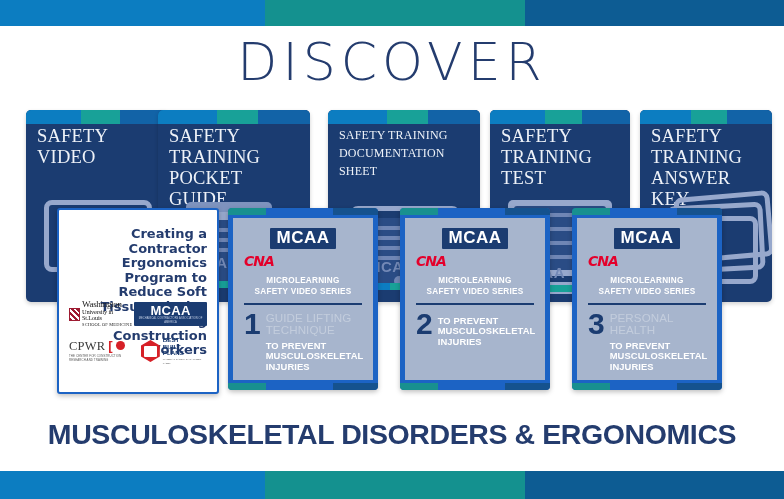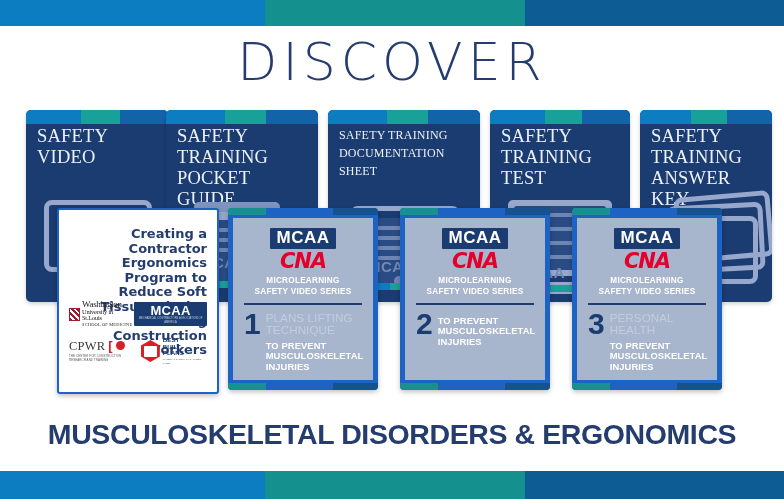--- a/index.html
+++ b/index.html
@@ -160,23 +160,23 @@
     padding:10px 11px 0;
     box-sizing:border-box;
   }
   .vmcaa{
     background:#1B3C71;color:#fff;font-weight:bold;
     font-size:17px;letter-spacing:.5px;text-align:center;
     width:66px;margin:0 auto;padding:1px 0 2px;border-radius:1px;
     line-height:18px;
   }
   .vcna{
-    text-align:center;color:#E4002B;font-weight:bold;
+    text-align:left;color:#E4002B;font-weight:bold;
     font-family:"DejaVu Sans", sans-serif;
-    font-size:21px;font-style:italic;letter-spacing:-1px;
+    font-size:14px;font-style:italic;letter-spacing:-1px;
     line-height:23px;margin-top:1px;
   }
   .vseries{
     text-align:center;color:#fff;font-weight:bold;
     font-size:8.2px;line-height:10.5px;letter-spacing:.25px;margin-top:3px;
   }
   .vrule{height:1.5px;background:#1B3C71;margin:6px 0 6px;}
   .vbody{display:flex;align-items:flex-start;gap:5px;}
   .vnum{font-weight:bold;font-size:30px;line-height:26px;color:#1B3C71;font-family:"Liberation Sans",sans-serif;}
   .vtexts{padding-top:1px;}
@@ -204,21 +204,21 @@
           <i class="b"></i>
           <i class="c"></i>
         </div>
       <div class="ctitle">SAFETY VIDEO</div>
       <div class="art">
         <div class="sh hollow" style="left:18px;top:12px;width:98px;height:62px;"></div>
         <div class="sh hollow2" style="left:45px;top:42px;width:44px;height:44px;border-radius:50%;"></div>
       </div>
     </div>
 
-    <div class="card" style="left:152px;width:152px;">
+    <div class="card" style="left:144px;width:152px;">
       <div class="strip">
           <i class="a"></i>
           <i class="b"></i>
           <i class="c"></i>
         </div>
       <div class="ctitle">SAFETY TRAINING POCKET GUIDE</div>
       <div class="art">
         <div class="sh d" style="left:28px;top:14px;width:86px;height:64px;border-radius:5px;"></div>
         <div class="sh" style="left:20px;top:24px;width:86px;height:70px;border-radius:5px;"></div>
         <div class="mini" style="left:30px;top:32px;width:66px;height:62px;">
@@ -355,21 +355,21 @@
       <div class="vmcaa">MCAA</div>
       <div class="vcna">CNA</div>
       <div class="vseries">
         <div>MICROLEARNING</div>
         <div>SAFETY VIDEO SERIES</div>
       </div>
       <div class="vrule"></div>
       <div class="vbody">
         <div class="vnum">1</div>
         <div class="vtexts">
-          <div class="vtopic">PLANS LIFTING TECHNIQUE</div>
+          <div class="vtopic">GUIDE LIFTING TECHNIQUE</div>
           <div class="vprevent">TO PREVENT MUSCULOSKELETAL INJURIES</div>
         </div>
       </div>
     </div>
     <div class="vstrip bot">
         <i class="a"></i>
         <i class="b"></i>
         <i class="c"></i>
       </div>
   </div>

